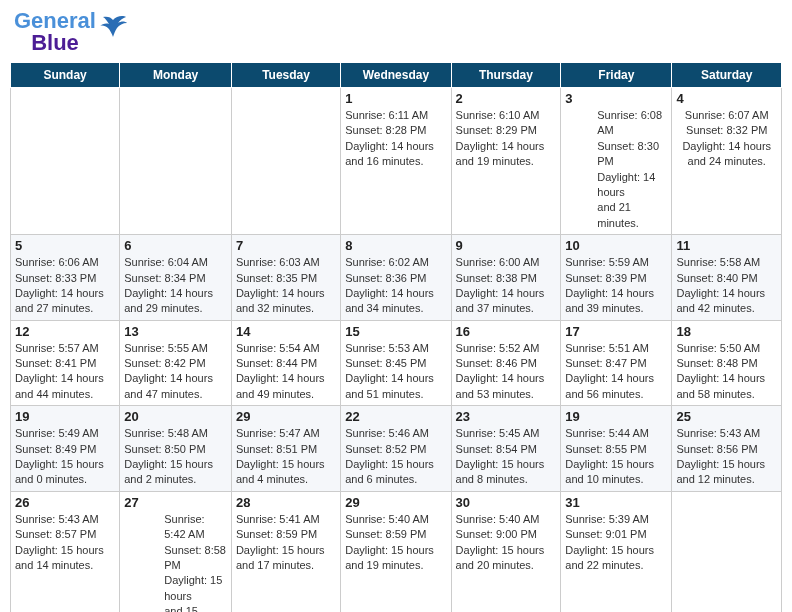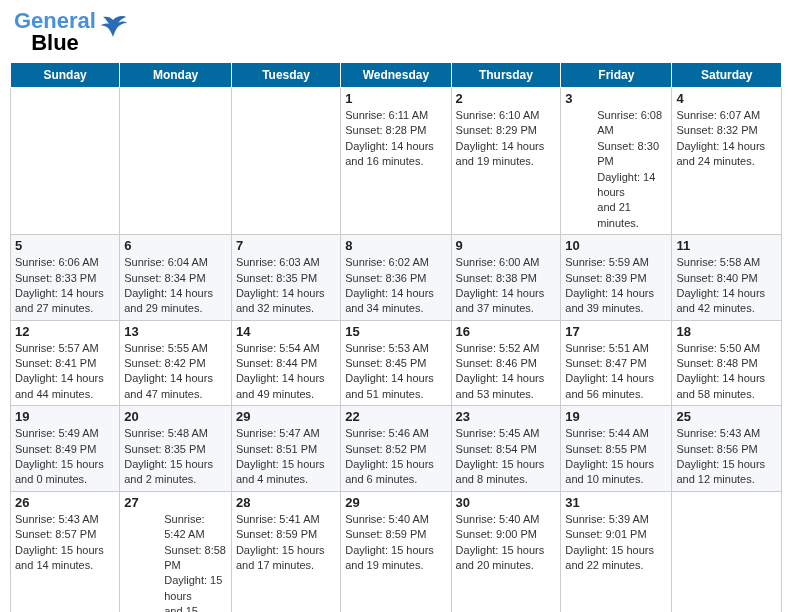--- a/index.html
+++ b/index.html
@@ -42,21 +42,21 @@
     }
     .subtitle {
       font-size: 15px;
       color: #444;
     }
     .calendar {
       width: 100%;
       border-collapse: collapse;
     }
     .calendar th {
-      background: #0369a1;
+      background: #0c4a6e;
       color: #fff;
       font-size: 12px;
       font-weight: bold;
       text-align: center;
       padding: 5px 2px;
       border: 1px solid #fff;
     }
     .calendar td {
       border: 1px solid #ccc;
       vertical-align: top;
@@ -86,21 +86,21 @@
       background: #f9f9f9;
     }
   </style>
 </head>
 <body>
 
 <div class="header">
   <div class="logo">
     <div style="display:flex;align-items:center;">
       <span class="logo-text">
-        <span>General</span><br><span style="color:#000000;">Blue</span>
+        <span>General</span><br><span style="color:#4c1d95;">Blue</span>
       </span>
       <svg width="30" height="30" viewBox="0 0 30 30" style="margin-left:2px;margin-top:-10px;">
         <path d="M15,8 C18,4 25,3 28,5 C25,6 22,8 20,11 C23,9 27,9 29,11 C25,11 21,13 19,16 C17,19 16,22 15,25 C14,22 12,18 10,16 C8,14 4,13 2,14 C4,12 8,11 11,12 C9,9 7,6 5,5 C9,4 13,5 15,8 Z" fill="#2a6db5"></path>
       </svg>
     </div>
   </div>
   <div class="title-block">
     <div class="month-title"></div>
     <div class="subtitle"></div>
   </div>
@@ -139,21 +139,21 @@
         </td>
         <td>
           <div class="day-number">3</div>
           <div class="day-info" style="white-space: pre-line; margin-left: 32px;">Sunrise: 6:08 AM
 Sunset: 8:30 PM
 Daylight: 14 hours
 and 21 minutes.</div>
         </td>
         <td>
           <div class="day-number">4</div>
-          <div class="day-info" style="white-space: pre-line;">Sunrise: 6:07 AM
+          <div class="day-info" style="white-space: pre-line; text-align: center;">Sunrise: 6:07 AM
 Sunset: 8:32 PM
 Daylight: 14 hours
 and 24 minutes.</div>
         </td>
       </tr>
       <tr>
         <td>
           <div class="day-number">5</div>
           <div class="day-info" style="white-space: pre-line;">Sunrise: 6:06 AM
 Sunset: 8:33 PM
@@ -258,21 +258,21 @@
         <td>
           <div class="day-number">19</div>
           <div class="day-info" style="white-space: pre-line;">Sunrise: 5:49 AM
 Sunset: 8:49 PM
 Daylight: 15 hours
 and 0 minutes.</div>
         </td>
         <td>
           <div class="day-number">20</div>
           <div class="day-info" style="white-space: pre-line;">Sunrise: 5:48 AM
-Sunset: 8:35 PM
+Sunset: 8:50 PM
 Daylight: 15 hours
 and 2 minutes.</div>
         </td>
         <td>
           <div class="day-number">29</div>
           <div class="day-info" style="white-space: pre-line;">Sunrise: 5:47 AM
 Sunset: 8:51 PM
 Daylight: 15 hours
 and 4 minutes.</div>
         </td>

